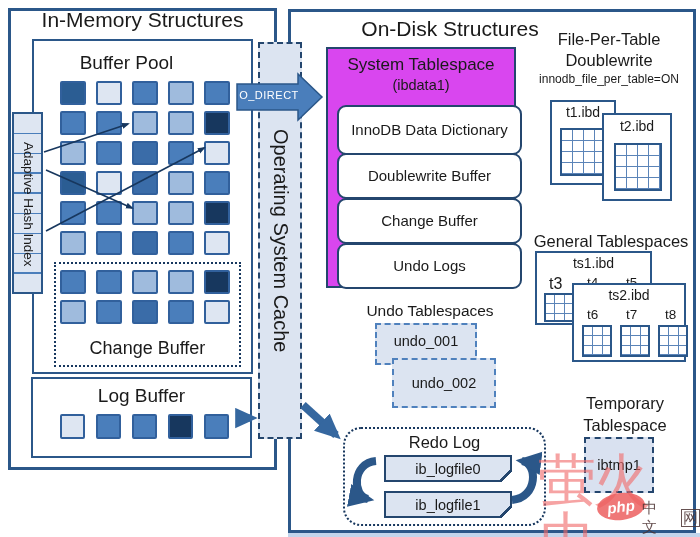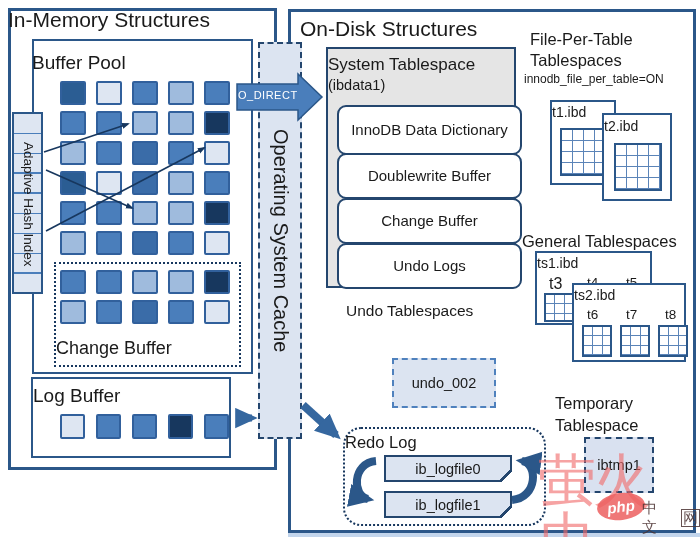--- a/index.html
+++ b/index.html
@@ -1,33 +1,33 @@
 <!DOCTYPE html>
 <html><head>
 <meta charset="utf-8">
 <style>
   html,body{margin:0;padding:0;background:#fff;}
   #stage{position:relative;width:700px;height:537px;overflow:hidden;background:#fff;
          font-family:"Liberation Sans",sans-serif;color:#1a1a1a;}
   .abs{position:absolute;box-sizing:border-box;}
   .box{border:3px solid #2B5789;background:#fff;}
   .thinbox{border:2.5px solid #2B5789;background:#fff;}
-  .ctr{}
+  .ctr{text-align:center;}
   
   .cellgrid{display:grid;grid-template-columns:repeat(5,26px);gap:6px 10px;}
   .cell{width:26px;height:24px;border:2px solid #31609C;border-radius:2px;box-sizing:border-box;}
   .dotted{border:2.5px dotted #17375E;background:transparent;}
   
   .ahi{background:#DEE6F2 repeating-linear-gradient(to bottom,transparent 0 18.5px,#4A7EBB 18.5px 20px);
        border:2.5px solid #2B5789;}
   .vtext{writing-mode:vertical-rl;text-orientation:mixed;white-space:nowrap;}
   
   .oscache{background:#DCE4F1;border:2.5px dashed #24466E;display:flex;align-items:center;justify-content:center;}
   
-  .systb{background:#e5e5e5;border:2.5px solid #24466E;}
+  .systb{background:#d946ef;border:2.5px solid #24466E;}
   .sysitem{position:absolute;left:9px;width:169px;background:#fff;border:2px solid #24466E;border-radius:9px;
            display:flex;align-items:center;justify-content:center;font-size:15px;line-height:1.25;text-align:center;padding:1px 6px;}
   
   .card{background:#fff;border:2.5px solid #2B5789;}
   .tbl{background-color:#fff;border:2.5px solid #2B5789;
        background-image:repeating-linear-gradient(to right,transparent 0 9.6px,#5B84B8 9.6px 11.1px),
                         repeating-linear-gradient(to bottom,transparent 0 9.6px,#5B84B8 9.6px 11.1px);}
   .tbl3{background-color:#fff;border:2px solid #2B5789;
        background-image:repeating-linear-gradient(to right,transparent 0 8.2px,#5B84B8 8.2px 9.4px),
                         repeating-linear-gradient(to bottom,transparent 0 8.2px,#5B84B8 8.2px 9.4px);}
@@ -105,21 +105,21 @@
         <div class="cell" style="background: rgb(58, 108, 168);"></div>
         <div class="cell" style="background: rgb(74, 126, 187);"></div>
         <div class="cell" style="background: rgb(222, 230, 242);"></div>
       </div>
     <div class="abs ctr" style="left:0;bottom:6px;width:100%;font-size:18px;">Change Buffer</div>
   </div>
 
   <div class="abs ahi" style="left:12px;top:112px;width:31px;height:182px;"></div>
   <div class="abs vtext" style="left:15px;top:118px;width:26px;height:172px;font-size:13.5px;display:flex;align-items:center;justify-content:center;">Adaptive Hash Index</div>
 
-  <div class="abs thinbox" style="left:31px;top:377px;width:200px;height:81px;">
+  <div class="abs thinbox" style="left:31px;top:377px;width:221px;height:81px;">
     <div class="ctr" style="margin-top:6px;font-size:19px;">Log Buffer</div>
     <div class="abs lbrow" style="left:27px;top:35px;">
         <div class="cell" style="background: rgb(222, 230, 242);"></div>
         <div class="cell" style="background: rgb(74, 126, 187);"></div>
         <div class="cell" style="background: rgb(74, 126, 187);"></div>
         <div class="cell" style="background: rgb(23, 55, 94);"></div>
         <div class="cell" style="background: rgb(74, 126, 187);"></div>
       </div>
   </div>
 
@@ -135,21 +135,21 @@
   <div class="abs systb" style="left:326px;top:47px;width:190px;height:241px;">
     <div class="ctr" style="margin-top:6px;font-size:17px;">System Tablespace</div>
     <div class="ctr" style="font-size:14.5px;margin-top:2px;">(ibdata1)</div>
     <div class="sysitem" style="top:56px;height:44px;">InnoDB Data Dictionary</div>
     <div class="sysitem" style="top:104px;height:40px;">Doublewrite Buffer</div>
     <div class="sysitem" style="top:149px;height:40px;">Change Buffer</div>
     <div class="sysitem" style="top:194px;height:40px;">Undo Logs</div>
   </div>
 
   <div class="abs ctr" style="left:530px;top:30px;width:158px;font-size:16.5px;">File-Per-Table</div>
-  <div class="abs ctr" style="left:530px;top:51px;width:158px;font-size:16.5px;">Tablespaces</div>
+  <div class="abs ctr" style="left:530px;top:51px;width:158px;font-size:16.5px;">Doublewrite</div>
   <div class="abs ctr" style="left:524px;top:72px;width:170px;font-size:12px;">innodb_file_per_table=ON</div>
   <div class="abs card" style="left:550px;top:100px;width:66px;height:85px;">
     <div class="ctr" style="margin-top:2px;font-size:14px;">t1.ibd</div>
     <div class="abs tbl" style="left:8px;top:26px;width:48px;height:48px;"></div>
   </div>
   <div class="abs card" style="left:602px;top:113px;width:70px;height:88px;">
     <div class="ctr" style="margin-top:3px;font-size:14px;">t2.ibd</div>
     <div class="abs tbl" style="left:10px;top:28px;width:48px;height:48px;"></div>
   </div>
 
@@ -165,20 +165,21 @@
     <div class="ctr" style="margin-top:2px;font-size:14px;">ts2.ibd</div>
     <div class="abs" style="left:13px;top:22px;font-size:13.5px;">t6</div>
     <div class="abs" style="left:52px;top:22px;font-size:13.5px;">t7</div>
     <div class="abs" style="left:91px;top:22px;font-size:13.5px;">t8</div>
     <div class="abs tbl3" style="left:8px;top:40px;width:30px;height:32px;"></div>
     <div class="abs tbl3" style="left:46px;top:40px;width:30px;height:32px;"></div>
     <div class="abs tbl3" style="left:84px;top:40px;width:30px;height:32px;"></div>
   </div>
 
   <div class="abs ctr" style="left:346px;top:302px;width:168px;font-size:15.5px;">Undo Tablespaces</div>
+  <div class="abs dashcard" style="left:375px;top:323px;width:102px;height:42px;align-items:flex-start;padding-top:8px;">undo_001</div>
   <div class="abs dashcard" style="left:392px;top:358px;width:104px;height:50px;">undo_002</div>
 
   <div class="abs dotted" style="left:343px;top:427px;width:203px;height:99px;border-radius:18px;">
     <div class="ctr" style="margin-top:4px;font-size:16.5px;">Redo Log</div>
     <div class="abs redofile" style="left:39px;top:26px;width:128px;height:27px;">
       <span>ib_logfile0</span>
       <span class="fold"></span>
     </div>
     <div class="abs redofile" style="left:39px;top:62px;width:128px;height:27px;">
       <span>ib_logfile1</span>

